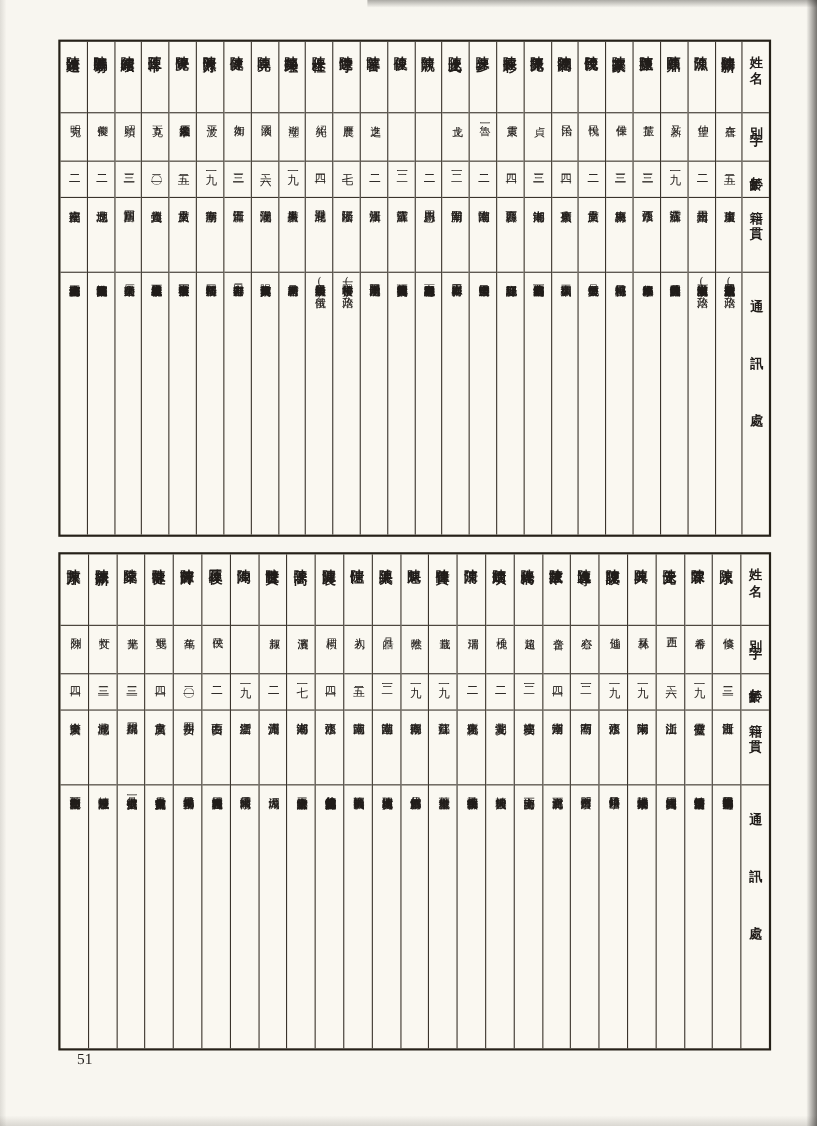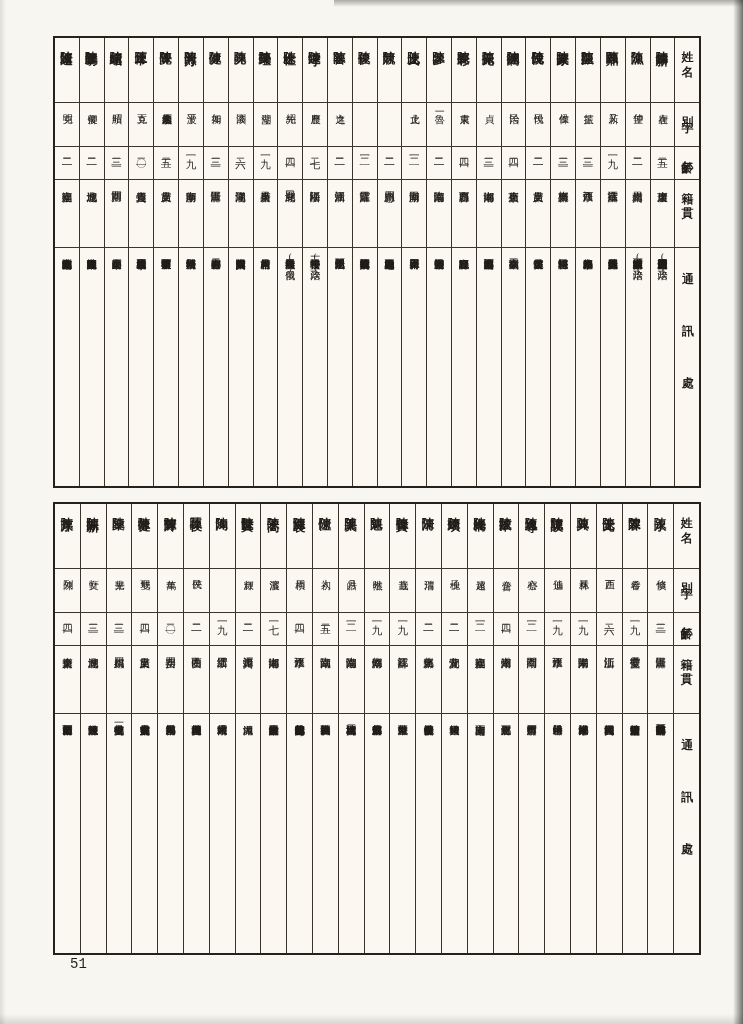--- a/index.html
+++ b/index.html
@@ -70,21 +70,21 @@
   .header-column .vtext { font-weight:bold; font-size:12px; }
   .sp-name   .vtext { letter-spacing:14px; }
   .sp-zi     .vtext { letter-spacing:5px; }
   .sp-age    .vtext { letter-spacing:2px; }
   .sp-native .vtext { letter-spacing:14px; }
   .sp-addr   .vtext { letter-spacing:52px; margin-top:14px; }
 
   .page-number {
     position:absolute; left:70px; top:956px;
     font-size:14px; color:#2a2категория620;
-    font-family:Liberation Mono, monospace;
+    font-family:Liberation Serif, serif;
   }
 </style>
 </head>
 <body>
 
 <div class="sheet">
 
   <div class="roster top">
       <div class="person-column">
         <div class="cell name-cell">

